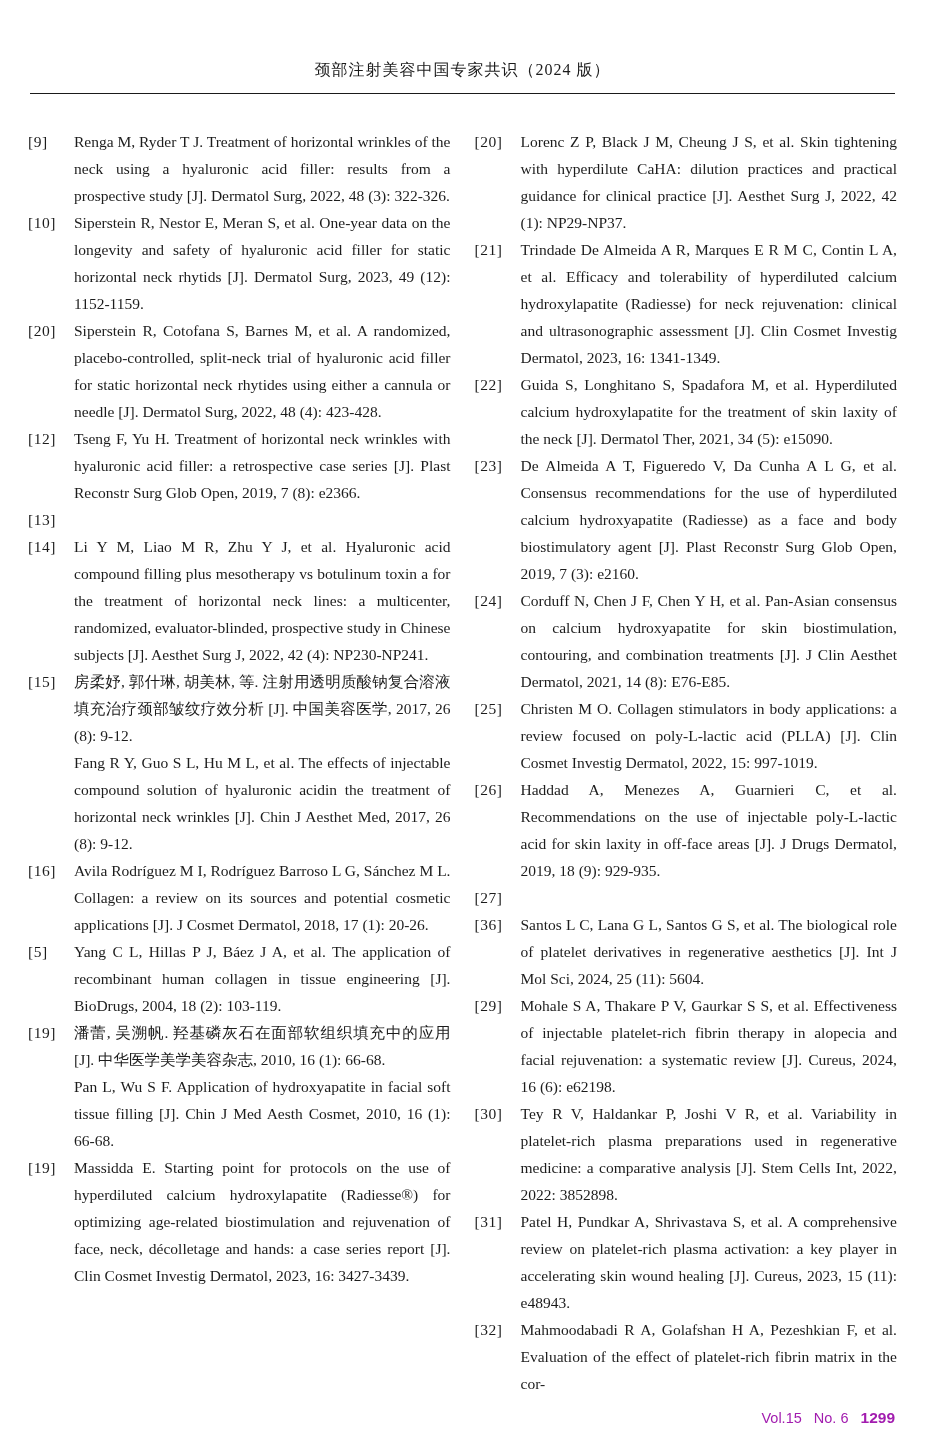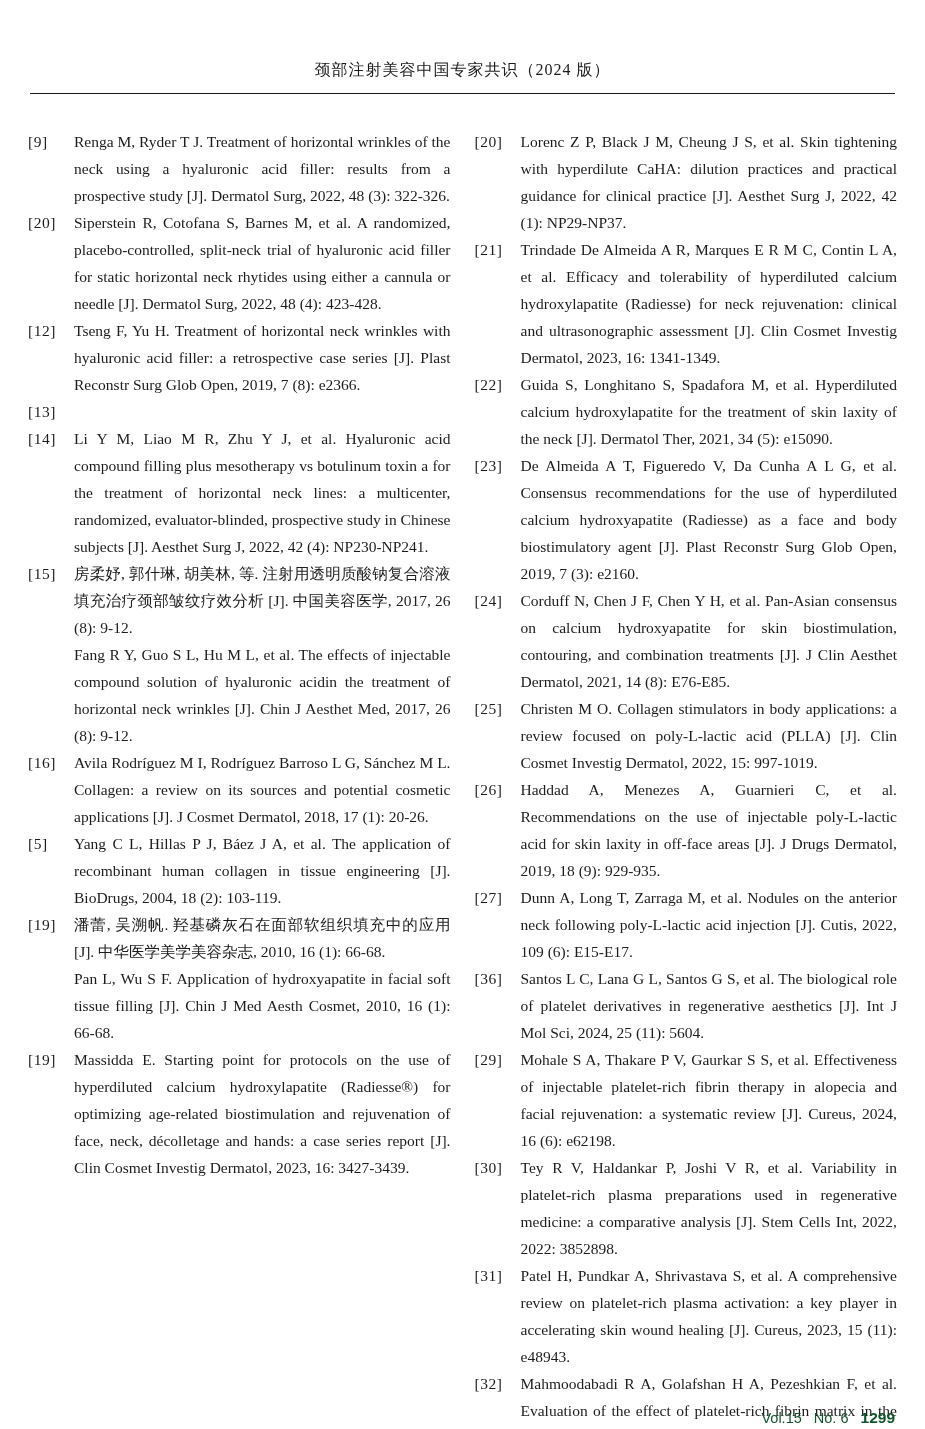--- a/index.html
+++ b/index.html
@@ -62,21 +62,21 @@
     font-size: 15.5px;
     line-height: 27px;
     text-align: justify;
   }
   .page-footer {
     position: absolute;
     right: 30px;
     bottom: 18px;
     font-family: "Liberation Sans", "DejaVu Sans", sans-serif;
     font-size: 14.5px;
-    color: #14532d;
+    color: #a21caf;
   }
   .page-footer .sep {
     display: inline-block;
     width: 8px;
   }
   .page-number {
     font-weight: bold;
     font-size: 15.5px;
   }
 </style>
@@ -93,20 +93,26 @@
   <div class="columns">
     <div class="col" id="col-left">
 
     <div class="ref">
       <span class="ref-num">[9]</span>
       <div class="ref-body">
             <p>Renga M, Ryder T J. Treatment of horizontal wrinkles of the neck using a hyaluronic acid filler: results from a prospective study [J]. Dermatol Surg, 2022, 48 (3): 322-326.</p>
           </div>
     </div>
 
+    <div class="ref">
+      <span class="ref-num">[10]</span>
+      <div class="ref-body">
+            <p>Siperstein R, Nestor E, Meran S, et al. One-year data on the longevity and safety of hyaluronic acid filler for static horizontal neck rhytids [J]. Dermatol Surg, 2023, 49 (12): 1152-1159.</p>
+          </div>
+    </div>
 
     <div class="ref">
       <span class="ref-num">[20]</span>
       <div class="ref-body">
             <p>Siperstein R, Cotofana S, Barnes M, et al. A randomized, placebo-controlled, split-neck trial of hyaluronic acid filler for static horizontal neck rhytides using either a cannula or needle [J]. Dermatol Surg, 2022, 48 (4): 423-428.</p>
           </div>
     </div>
 
     <div class="ref">
       <span class="ref-num">[12]</span>
@@ -208,23 +214,20 @@
 
     <div class="ref">
       <span class="ref-num">[26]</span>
       <div class="ref-body">
             <p>Haddad A, Menezes A, Guarnieri C, et al. Recommendations on the use of injectable poly-L-lactic acid for skin laxity in off-face areas [J]. J Drugs Dermatol, 2019, 18 (9): 929-935.</p>
           </div>
     </div>
 
     <div class="ref">
       <span class="ref-num">[27]</span>
-      <div class="ref-body">
-            <p>Dunn A, Long T, Zarraga M, et al. Nodules on the anterior neck following poly-L-lactic acid injection [J]. Cutis, 2022, 109 (6): E15-E17.</p>
-          </div>
     </div>
 
     <div class="ref">
       <span class="ref-num">[36]</span>
       <div class="ref-body">
             <p>Santos L C, Lana G L, Santos G S, et al. The biological role of platelet derivatives in regenerative aesthetics [J]. Int J Mol Sci, 2024, 25 (11): 5604.</p>
           </div>
     </div>
 
     <div class="ref">

